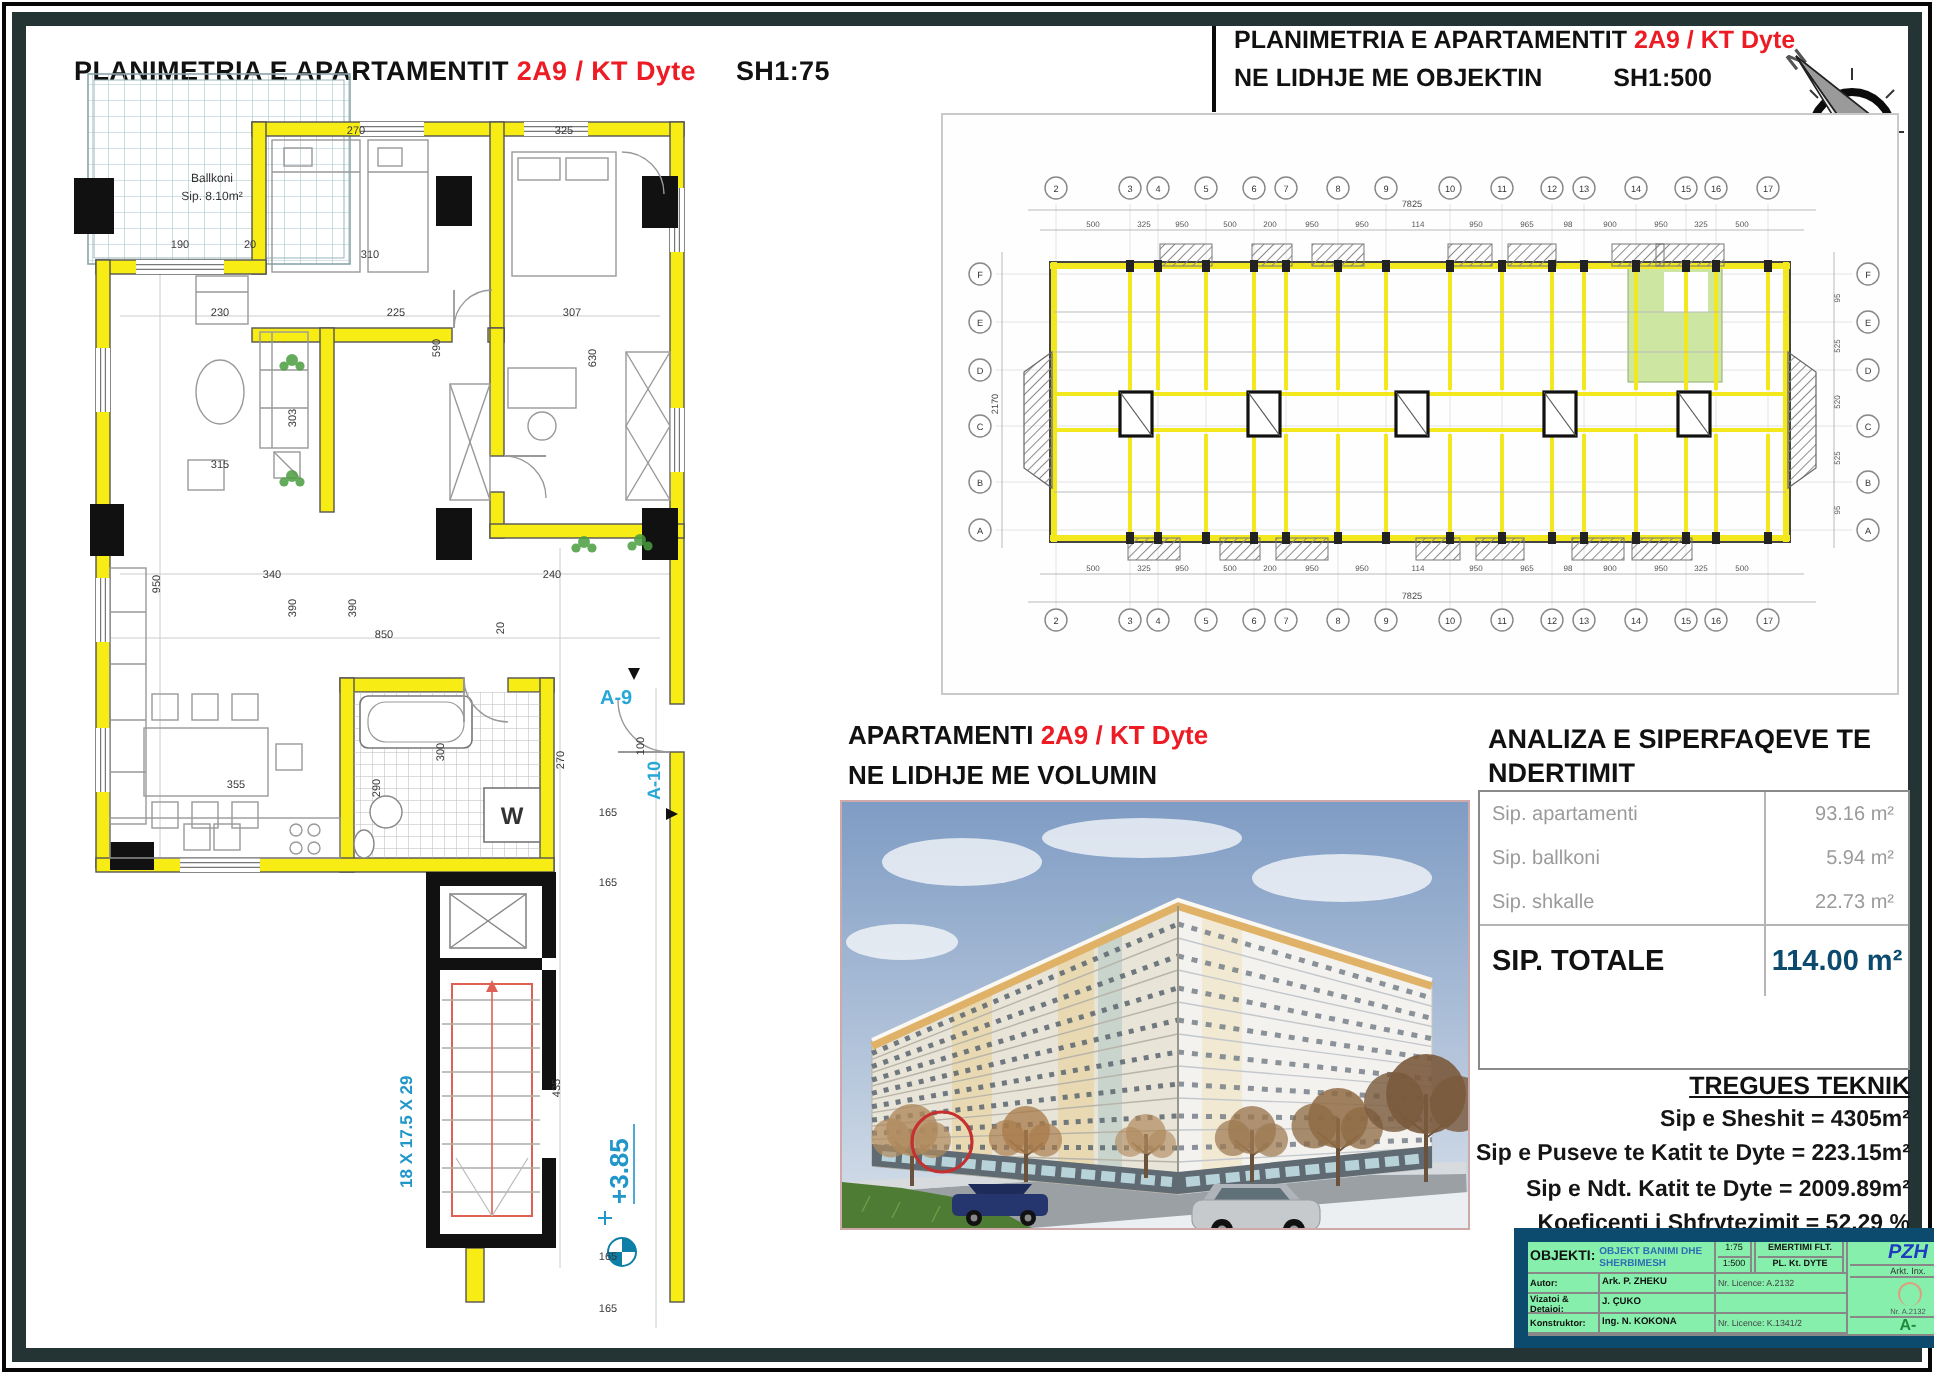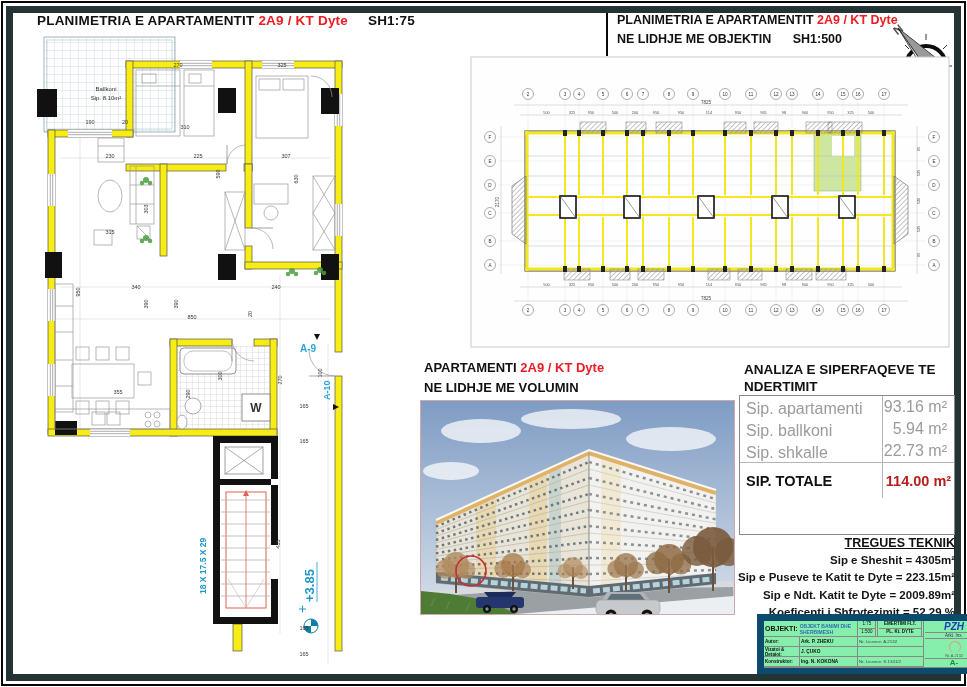--- a/index.html
+++ b/index.html
@@ -1,43 +1,43 @@
 <!DOCTYPE html>
 <html><head>
 <meta charset="utf-8">
 <style>
   html,body{margin:0;padding:0}
   body{width:967px;height:687px;position:relative;background:#fff;
        font-family:"Liberation Sans",sans-serif;overflow:hidden;color:#111}
   .border-outer{position:absolute;left:1px;top:1px;right:1px;bottom:1px;border:2px solid #060606;pointer-events:none}
   .border-frame{position:absolute;left:6px;top:6px;right:6px;bottom:6px;border:7px solid #243434;pointer-events:none}
   .red{color:#ed1c24}
-  .title75{position:absolute;left:37px;top:13px;font-size:13.5px;font-weight:bold;letter-spacing:.2px;white-space:nowrap}
+  .title75{position:absolute;left:37px;top:28px;font-size:13.5px;font-weight:bold;letter-spacing:.2px;white-space:nowrap}
   .title75 .scale{margin-left:16px}
   .divider{position:absolute;left:606px;top:13px;width:2px;height:43px;background:#0a0a0a}
   .title500{position:absolute;left:617px;top:11px;font-size:12.5px;font-weight:bold;line-height:1.5;white-space:nowrap}
-  .title500 .scale{margin-left:18px}
+  .title500 .scale{margin-left:32px}
   .plan75{position:absolute;left:30px;top:34px;width:430px;height:640px}
   .plan500{position:absolute;left:470px;top:56px;width:480px;height:292px}
   .compass{position:absolute;left:886px;top:16px;width:72px;height:82px}
   .voltitle{position:absolute;left:424px;top:358px;font-size:13px;font-weight:bold;line-height:1.5;white-space:nowrap}
   .render{position:absolute;left:420px;top:400px;width:313px;height:213px;border:1px solid #cfa9a9;background:#dfe6ec}
   .analysis-head{position:absolute;left:744px;top:362px;width:212px;font-size:13.5px;font-weight:bold;line-height:1.25}
   .analysis{position:absolute;left:739px;top:395px;width:216px;height:140px;border:1px solid #8a8a8a;background:#fff;box-sizing:border-box}
   .a-top{display:flex;height:35px;align-items:center;border-bottom:1px solid #b5b5b5}
   .a-top .l{flex:1;padding-left:6px;font-size:15px}
   .vcol{width:72px;box-sizing:border-box;border-left:1px solid #b5b5b5;align-self:stretch;display:flex;align-items:center;justify-content:center}
   .a-top .vcol{font-size:15px;font-weight:bold;color:#ed1c24}
   .a-mid{height:66px}
-  .a-row{display:flex;height:22px;align-items:flex-end;color:#9b9b9b;font-size:16px}
+  .a-row{display:flex;height:22px;align-items:center;color:#9b9b9b;font-size:10px}
   .a-row .l{flex:1;padding-left:6px}
   .a-row .vcol{justify-content:flex-end;padding-right:7px}
   .a-total{display:flex;height:35px;align-items:center;border-top:1px solid #b5b5b5}
   .a-total .l{flex:1;padding-left:6px;font-size:14.5px;font-weight:bold}
-  .a-total .vcol{font-size:14.5px;font-weight:bold;color:#b91c1c}
+  .a-total .vcol{font-size:14.5px;font-weight:bold;color:#0c4a6e}
   .tregues{position:absolute;left:650px;top:536px;width:305px;text-align:right}
   .t-head{font-size:12.5px;font-weight:bold;text-decoration:underline;margin-bottom:2px}
   .t-line{font-size:11.5px;font-weight:600;line-height:1.5;color:#151515}
   .tb{position:absolute;left:757px;top:614px;width:236px;height:60px;border:7px solid #0c4a6e;box-sizing:border-box;
       display:grid;grid-template-columns:36px 58px 20px 46px 1fr;grid-template-rows:16px 10px 10px 10px 1fr;background:#86efac}
   .tb div{border-right:1px solid #888;border-bottom:1px solid #888;overflow:hidden;padding:0 1px;box-sizing:border-box}
   .tb-objekti{grid-column:1/3;font-size:7px;font-weight:bold;display:flex;align-items:center}
   .tb-objekti .val{color:#2f6db5;font-size:5px;margin-left:2px;font-weight:bold}
   .tb-scale{grid-column:3;font-size:4.5px;text-align:center;line-height:1.5}
   .tb-emer{grid-column:4;font-size:4.5px;font-weight:bold;text-align:center;line-height:1.5}

